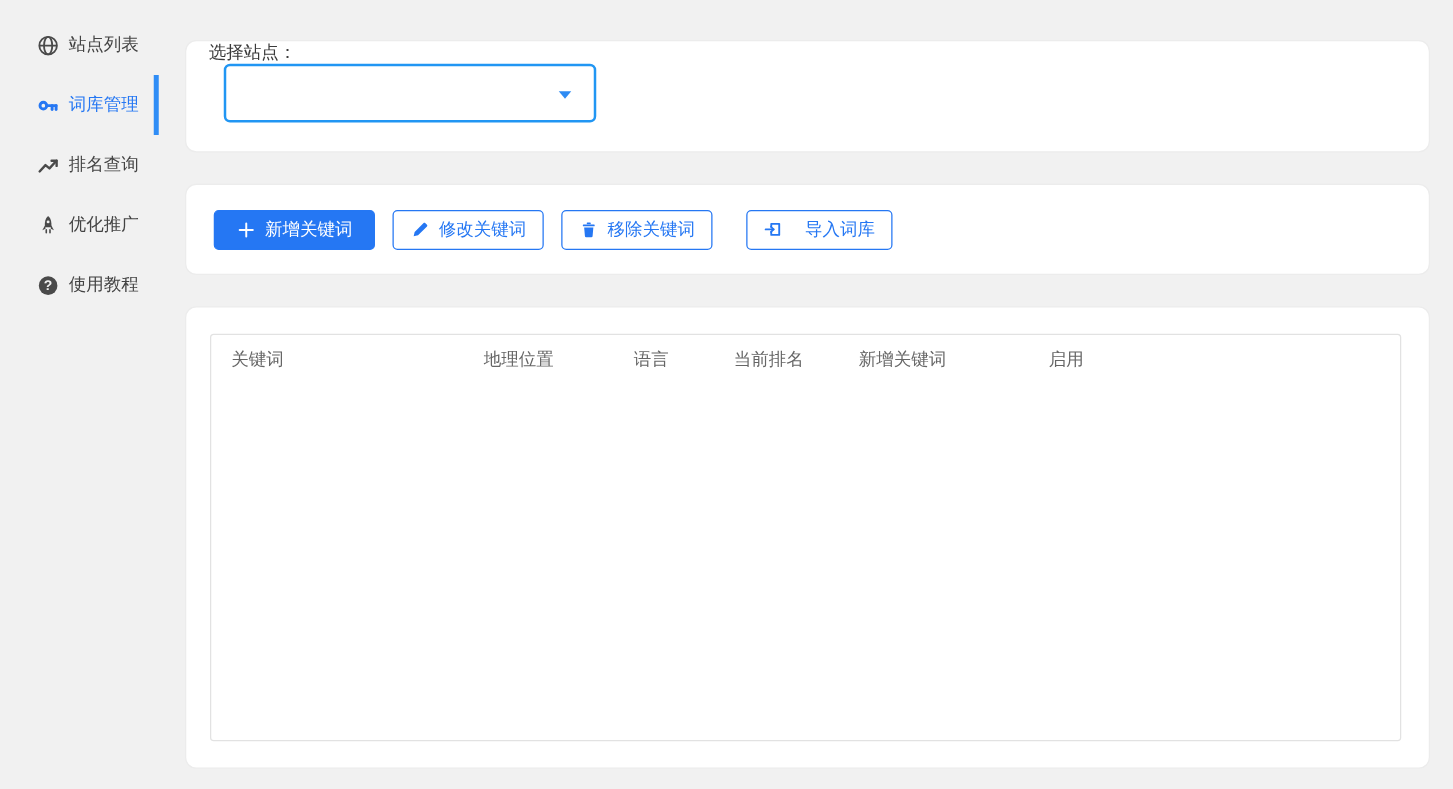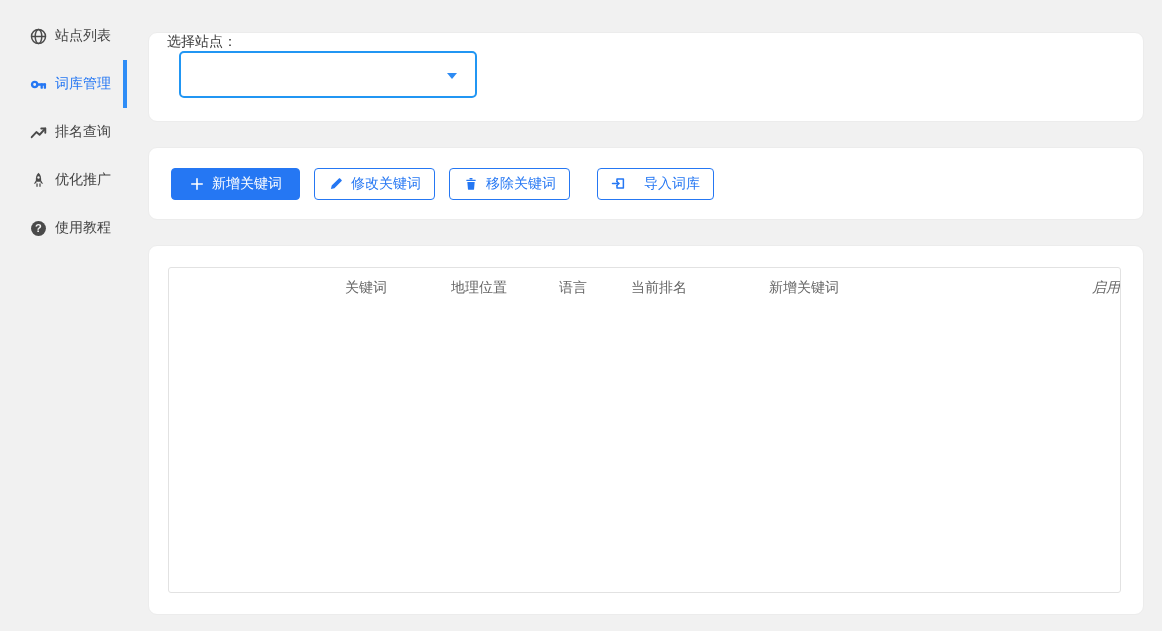--- a/index.html
+++ b/index.html
@@ -123,21 +123,20 @@
     border: 1px solid #2577f3;
     padding: 0 13px;
   }
   .btn-import { margin-left: 13px; gap: 10px; }
 
   
   .card-table {
     margin-top: 25px;
     height: 370px;
     padding: 21px 22px 21px 19px;
-    text-align: right;
   }
   .table-box {
     width: 100%; height: 100%;
     background: #fff;
     border: 1px solid #e2e2e2;
     border-radius: 3px;
     overflow: hidden;
   }
   .thead {
     display: flex; align-items: center;
@@ -145,21 +144,21 @@
     padding-left: 16px;
     color: #666;
     font-size: 14px;
   }
   .th { flex: none; }
   .th-0 { width: 202px; }
   .th-1 { width: 120px; }
   .th-2 { width: 80px; }
   .th-3 { width: 100px; }
   .th-4 { width: 152px; }
-  .th-5 { flex: 1; font-style: italic; }
+  .th-5 { flex: 1; }
   .tbody { height: calc(100% - 40px); }
 </style>
 </head>
 <body>
 
 <nav class="sidebar">
 
   <div class="side-item">
     <span class="s-icon">
       <svg width="17" height="17" viewBox="0 0 16 16" fill="none" stroke="currentColor" stroke-width="1.4">

